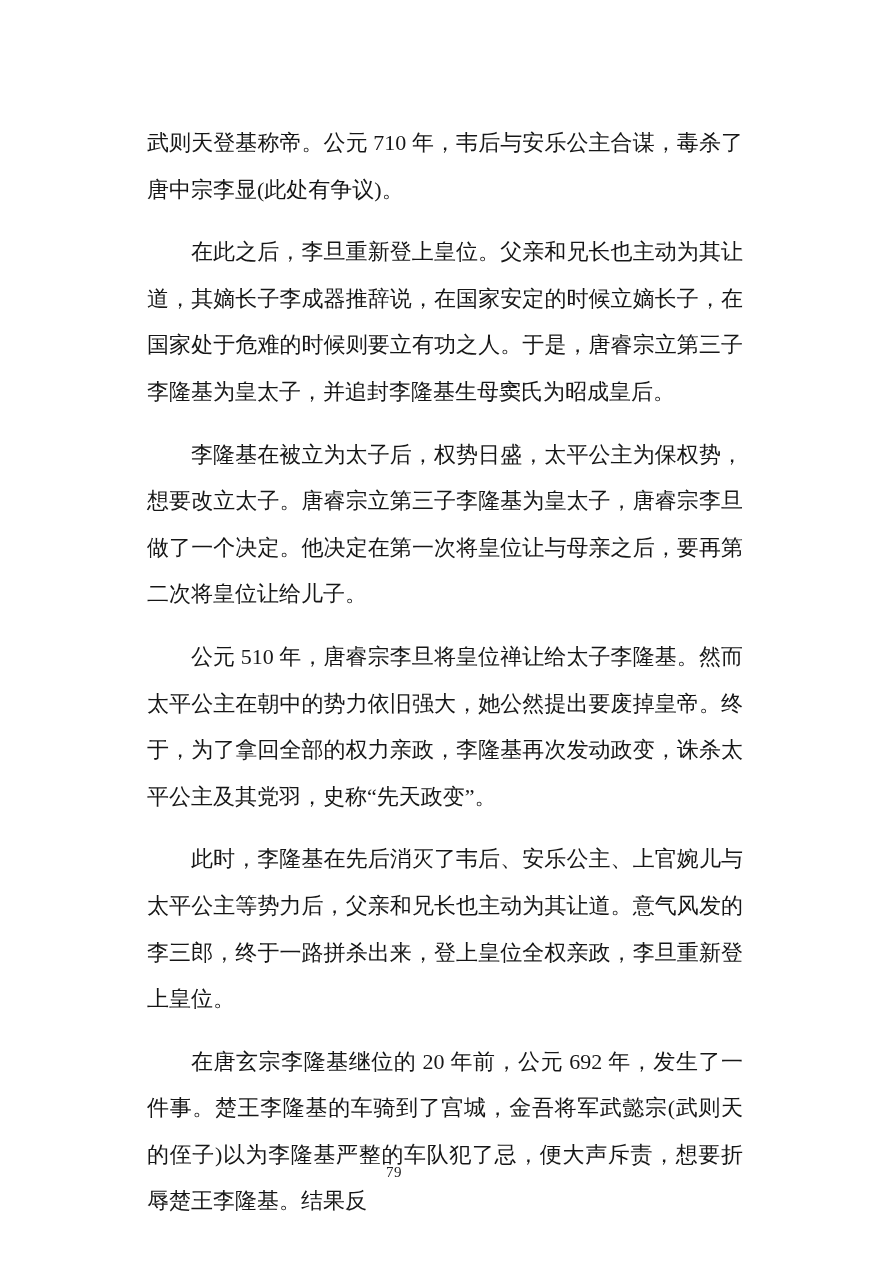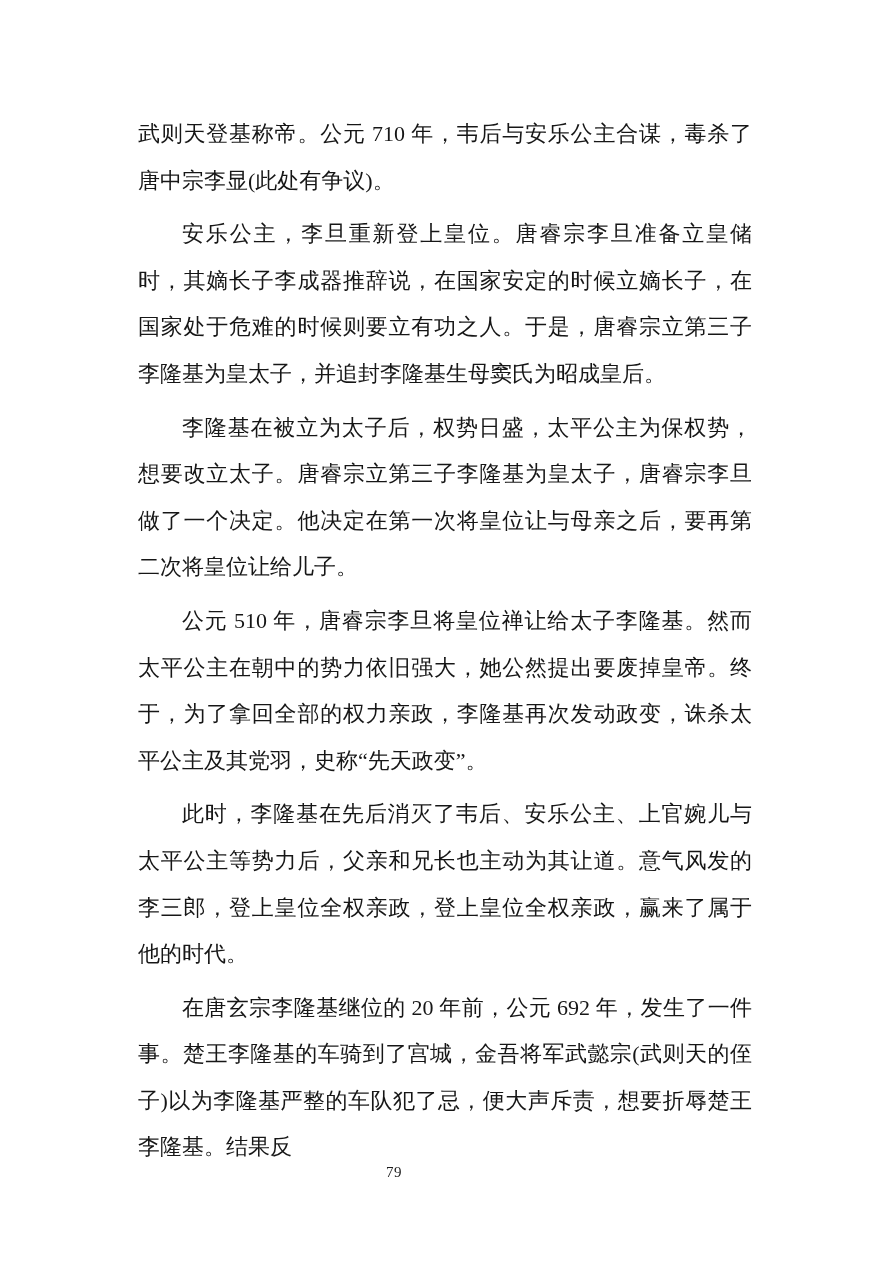--- a/index.html
+++ b/index.html
@@ -24,21 +24,21 @@
     left: 131px;
     top: 104px;
     width: 628px;
     font-size: 22px;
     line-height: 46.6px;
     color: #161616;
     text-align: justify;
     text-justify: inter-character;
   }
   .text-block p {
-    margin: 7px;
+    margin: 16px;
     padding: 0;
     word-break: break-all;
   }
   .text-block p.indent {
     text-indent: 2em;
   }
   .page-number {
     position: absolute;
     top: 1163px;
     left: 0;
@@ -50,22 +50,22 @@
     letter-spacing: 0.5px;
   }
 </style>
 </head>
 <body>
 
 <div class="page">
 
   <div class="text-block">
     <p>武则天登基称帝。公元 710 年，韦后与安乐公主合谋，毒杀了唐中宗李显(此处有争议)。</p>
-    <p class="indent">安乐公主，李旦重新登上皇位。唐睿宗李旦准备立皇储时，其嫡长子李成器推辞说，在国家安定的时候立嫡长子，在国家处于危难的时候则要立有功之人。于是，唐睿宗立第三子李隆基为皇太子，并追封李隆基生母窦氏为昭成皇后。</p>
+    <p class="indent">在此之后，李旦重新登上皇位。父亲和兄长也主动为其让道，其嫡长子李成器推辞说，在国家安定的时候立嫡长子，在国家处于危难的时候则要立有功之人。于是，唐睿宗立第三子李隆基为皇太子，并追封李隆基生母窦氏为昭成皇后。</p>
     <p class="indent">李隆基在被立为太子后，权势日盛，太平公主为保权势，想要改立太子。唐睿宗立第三子李隆基为皇太子，唐睿宗李旦做了一个决定。他决定在第一次将皇位让与母亲之后，要再第二次将皇位让给儿子。</p>
     <p class="indent">公元 510 年，唐睿宗李旦将皇位禅让给太子李隆基。然而太平公主在朝中的势力依旧强大，她公然提出要废掉皇帝。终于，为了拿回全部的权力亲政，李隆基再次发动政变，诛杀太平公主及其党羽，史称“先天政变”。</p>
-    <p class="indent">此时，李隆基在先后消灭了韦后、安乐公主、上官婉儿与太平公主等势力后，父亲和兄长也主动为其让道。意气风发的李三郎，登上皇位全权亲政，登上皇位全权亲政，赢来了属于他的时代。</p>
+    <p class="indent">此时，李隆基在先后消灭了韦后、安乐公主、上官婉儿与太平公主等势力后，父亲和兄长也主动为其让道。意气风发的李三郎，终于一路拼杀出来，登上皇位全权亲政，李旦重新登上皇位。</p>
     <p class="indent">在唐玄宗李隆基继位的 20 年前，公元 692 年，发生了一件事。楚王李隆基的车骑到了宫城，金吾将军武懿宗(武则天的侄子)以为李隆基严整的车队犯了忌，便大声斥责，想要折辱楚王李隆基。结果反</p>
   </div>
 
   <div class="page-number">79</div>
 
 </div>
 
 </body></html>

